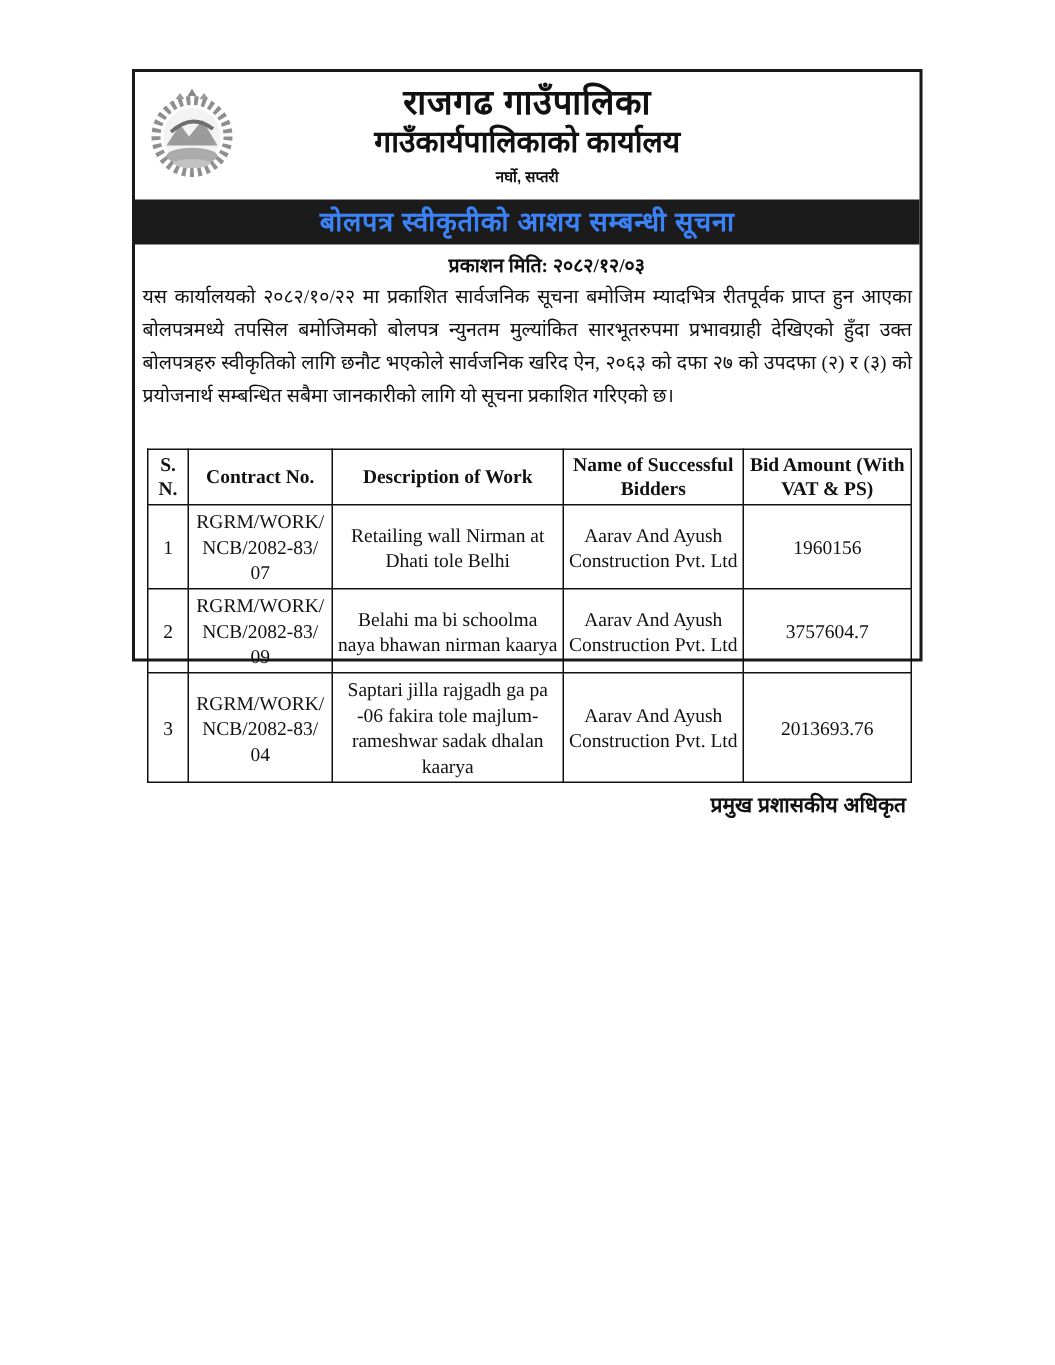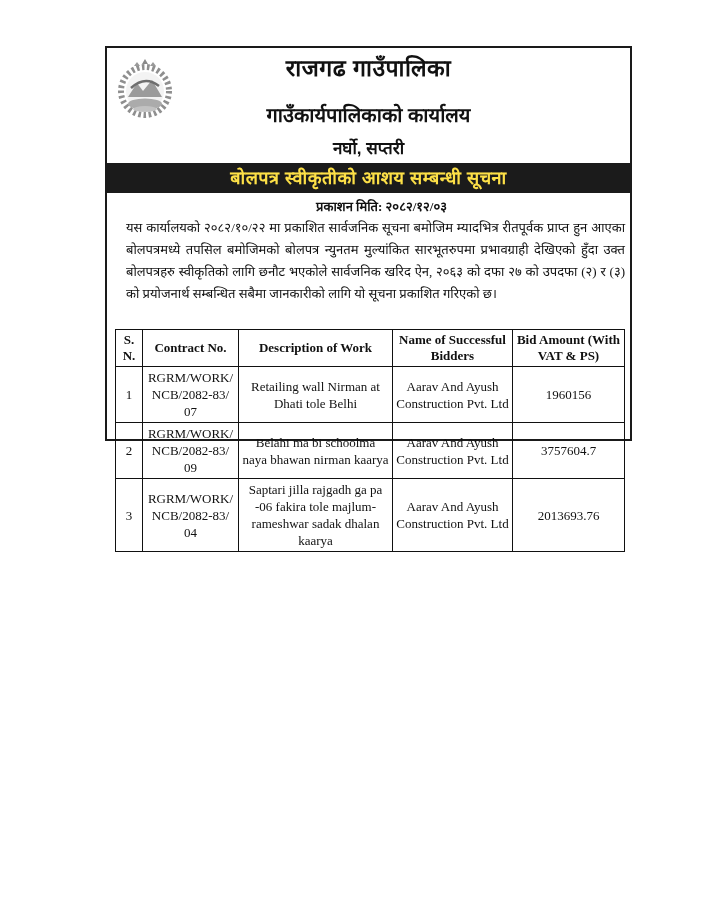--- a/index.html
+++ b/index.html
@@ -7,61 +7,61 @@
   .canvas {
     position:relative;
     width:703px; height:910px;
     background:#ffffff;
     font-family:"Liberation Serif","DejaVu Serif",serif;
     color:#111111;
     overflow:hidden;
   }
   .doc-frame {
     position:absolute;
-    left:105px; top:46px;
+    left:88px; top:46px;
     width:527px; height:395px;
     border:2px solid #1a1a1a;
     background:#ffffff;
   }
   .letterhead {
     position:relative;
     padding-top:7px;
     text-align:center;
     font-family:"Liberation Sans","DejaVu Sans",sans-serif;
   }
   .emblem {
     position:absolute;
     left:9px; top:9px;
     width:58px; height:66px;
   }
   .org-name   { font-size:23px; font-weight:bold; line-height:27px; letter-spacing:0.5px; }
-  .office-name{ font-size:20px; font-weight:bold; line-height:26px; margin-top:20px; }
-  .address    { font-size:17px; font-weight:bold; line-height:17px; margin-top:12px; }
+  .office-name{ font-size:20px; font-weight:bold; line-height:26px; margin-top:0; }
+  .address    { font-size:10px; font-weight:bold; line-height:17px; margin-top:2px; }
   .banner {
     margin-top:6px;
     height:30px;
     background:#1b1b1b;
-    color:#fde047;
+    color:#3b82f6;
     text-align:center;
     font-family:"Liberation Sans","DejaVu Sans",sans-serif;
     font-weight:bold;
     font-size:18px;
     line-height:30px;
     letter-spacing:0.5px;
   }
   .pub-date {
     margin-top:5px;
     text-align:center;
     font-weight:bold;
     font-size:13px;
     line-height:17px;
     padding-left:26px;
   }
   .notice-body {
-    margin:2px 5px 0 19px;
+    margin:2px 5px 0 5px;
     font-size:13px;
     line-height:22px;
     text-align:justify;
   }
   table.tender {
     border-collapse:collapse;
     margin:24px 0 0 8px;
     width:509px;
     table-layout:fixed;
   }
@@ -158,15 +158,16 @@
         <tr class="row-3">
           <td>3</td>
           <td>RGRM/​WORK/​NCB/​2082-83/​04</td>
           <td>Saptari jilla rajgadh ga pa -06 fakira tole majlum-rameshwar sadak dhalan kaarya</td>
           <td>Aarav And Ayush Construction Pvt. Ltd</td>
           <td>2013693.76</td>
         </tr>
       </tbody>
     </table>
 
+    <div class="signature">प्रमुख प्रशासकीय अधिकृत</div>
 
   </div>
 </div>
 
 </body></html>

